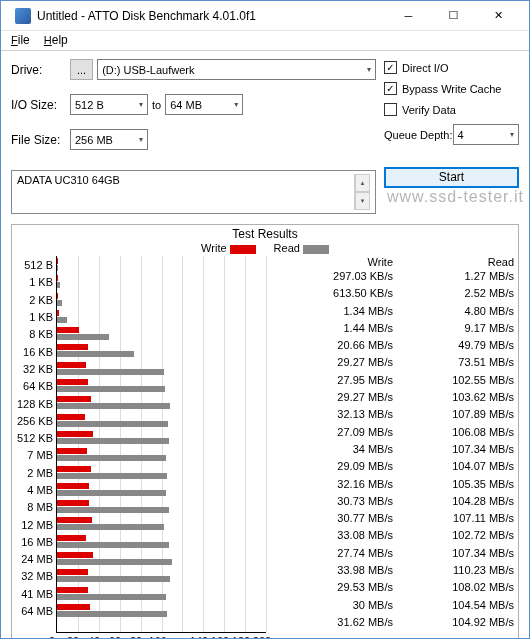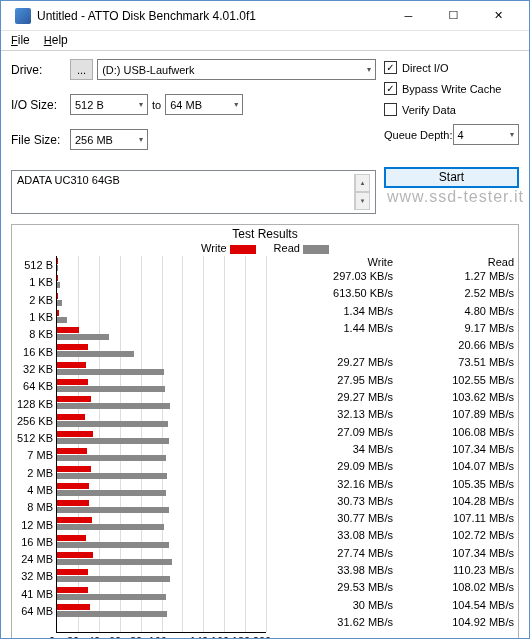--- a/index.html
+++ b/index.html
@@ -278,20 +278,21 @@
           <div class="drow">
             <div>1.34 MB/s</div>
             <div>4.80 MB/s</div>
           </div>
           <div class="drow">
             <div>1.44 MB/s</div>
             <div>9.17 MB/s</div>
           </div>
           <div class="drow">
             <div>20.66 MB/s</div>
+            <div>49.79 MB/s</div>
           </div>
           <div class="drow">
             <div>29.27 MB/s</div>
             <div>73.51 MB/s</div>
           </div>
           <div class="drow">
             <div>27.95 MB/s</div>
             <div>102.55 MB/s</div>
           </div>
           <div class="drow">

